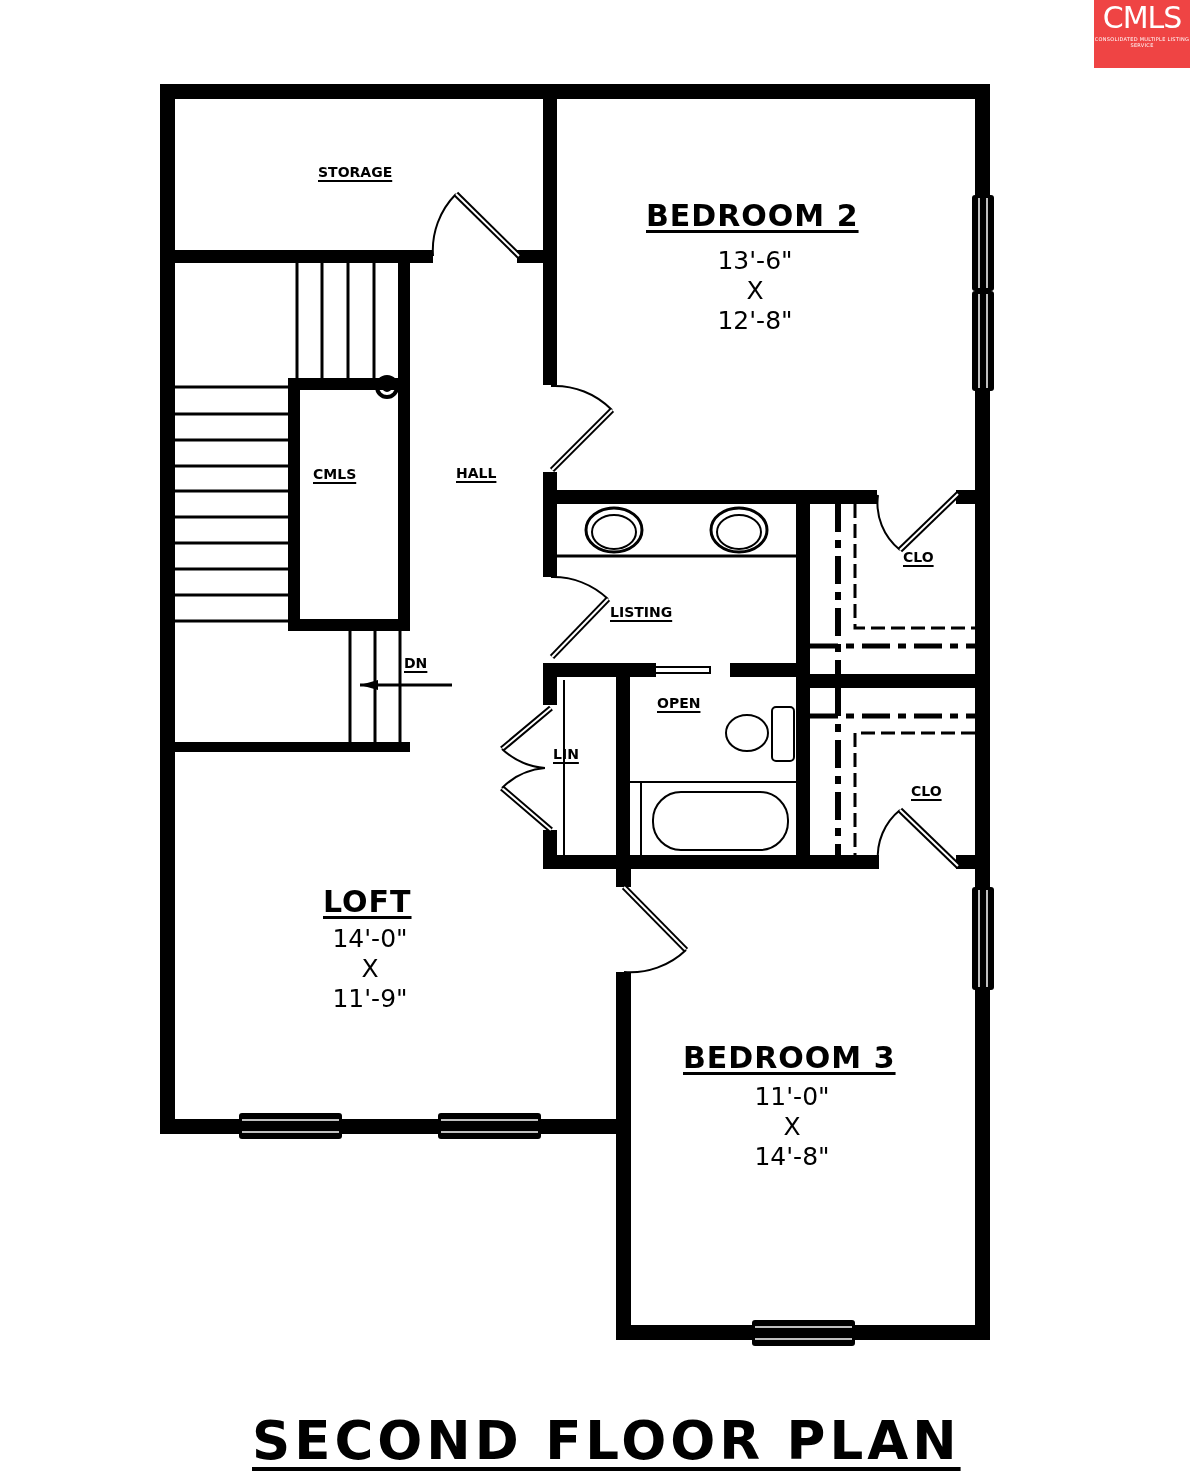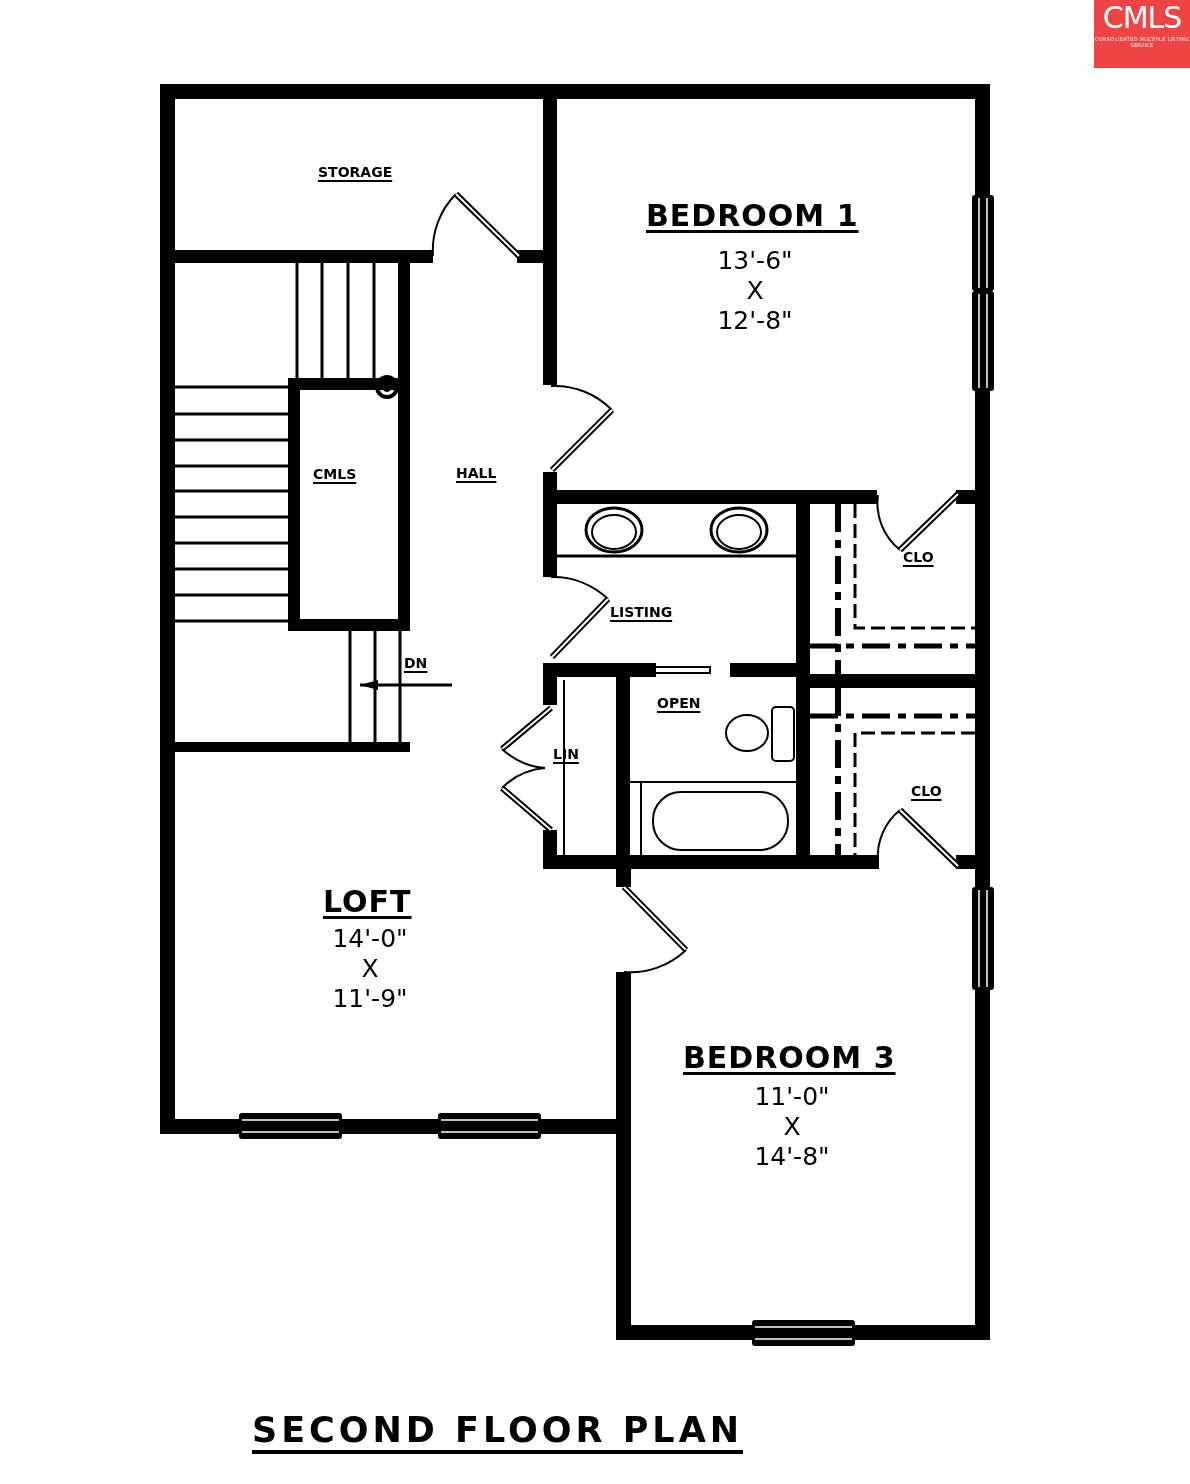--- a/index.html
+++ b/index.html
@@ -6,21 +6,21 @@
   body { width:1190px; height:1484px; position:relative; overflow:hidden; font-family:"DejaVu Sans", sans-serif; }
   #plan { position:absolute; left:0; top:0; width:1190px; height:1484px; }
   .lbl { position:absolute; color:#000; font-family:"DejaVu Sans", sans-serif; font-weight:bold; white-space:nowrap; }
   .room-title { text-decoration:underline; text-decoration-thickness:3px; text-underline-offset:4px; letter-spacing:1px; }
   .small { font-size:14px; letter-spacing:0px; text-decoration:underline; text-decoration-thickness:2px; text-underline-offset:3px; }
   .big { font-size:30px; }
   .dim { position:absolute; font-family:"DejaVu Sans", sans-serif; font-size:25px; color:#000; text-align:center; line-height:30px; }
   .logo { position:absolute; left:1094px; top:0; width:96px; height:68px; background:#ef4444; color:#fff; text-align:center; }
   .logo .m { font-family:"DejaVu Sans", sans-serif; font-size:30px; font-weight:normal; letter-spacing:-1px; line-height:36px; display:block; }
   .logo .s { font-size:5px; line-height:6px; display:block; letter-spacing:0.3px; }
-  .footer-title { position:absolute; left:252px; top:1410px; font-family:"DejaVu Sans", sans-serif; font-size:35px; font-weight:bold; letter-spacing:4px; text-decoration:underline; text-decoration-thickness:4px; text-underline-offset:8px; }
+  .footer-title { position:absolute; left:252px; top:1410px; font-family:"DejaVu Sans", sans-serif; font-size:53px; font-weight:bold; letter-spacing:4px; text-decoration:underline; text-decoration-thickness:4px; text-underline-offset:8px; }
 </style>
 </head>
 <body>
 
 <svg id="plan" viewBox="0 0 1190 1484" xmlns="http://www.w3.org/2000/svg">
   <g fill="#000">
 
     <rect x="160" y="84" width="830" height="15"></rect>
 
     <rect x="160" y="84" width="15" height="1050"></rect>
@@ -192,21 +192,21 @@
   </g>
 </svg>
 
 <div class="logo">
   <span class="m">CMLS</span>
   <span class="s">CONSOLIDATED MULTIPLE LISTING SERVICE</span>
 </div>
 
 <div class="lbl small" style="left:318px;top:164px;">STORAGE</div>
 
-<div class="lbl room-title big" style="left:646px;top:198px;">BEDROOM 1</div>
+<div class="lbl room-title big" style="left:646px;top:198px;">BEDROOM 2</div>
 <div class="dim" style="left:690px;top:246px;width:130px;">
   <div>13'-6"</div>
   <div>X</div>
   <div>12'-8"</div>
 </div>
 
 <div class="lbl small" style="left:313px;top:466px;">CMLS</div>
 <div class="lbl small" style="left:456px;top:465px;">HALL</div>
 <div class="lbl small" style="left:610px;top:604px;">LISTING</div>
 <div class="lbl small" style="left:903px;top:549px;">CLO</div>

